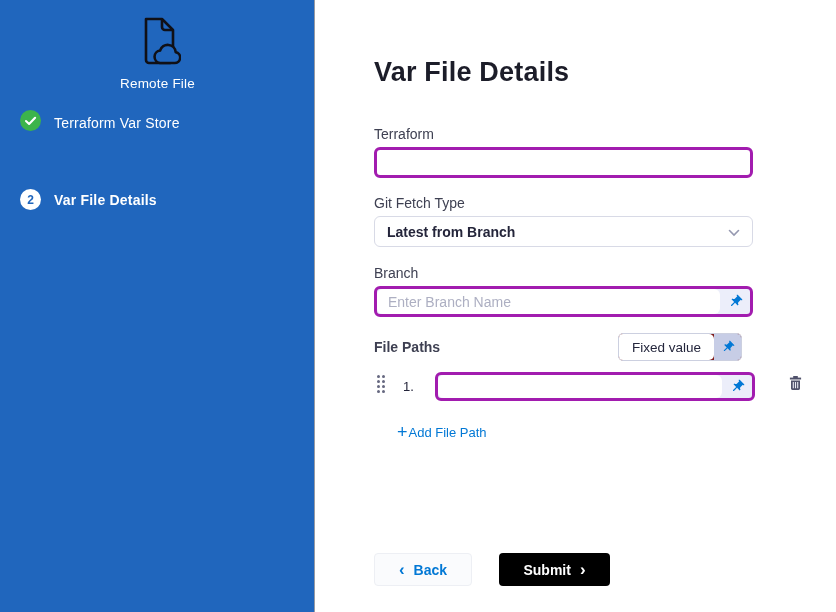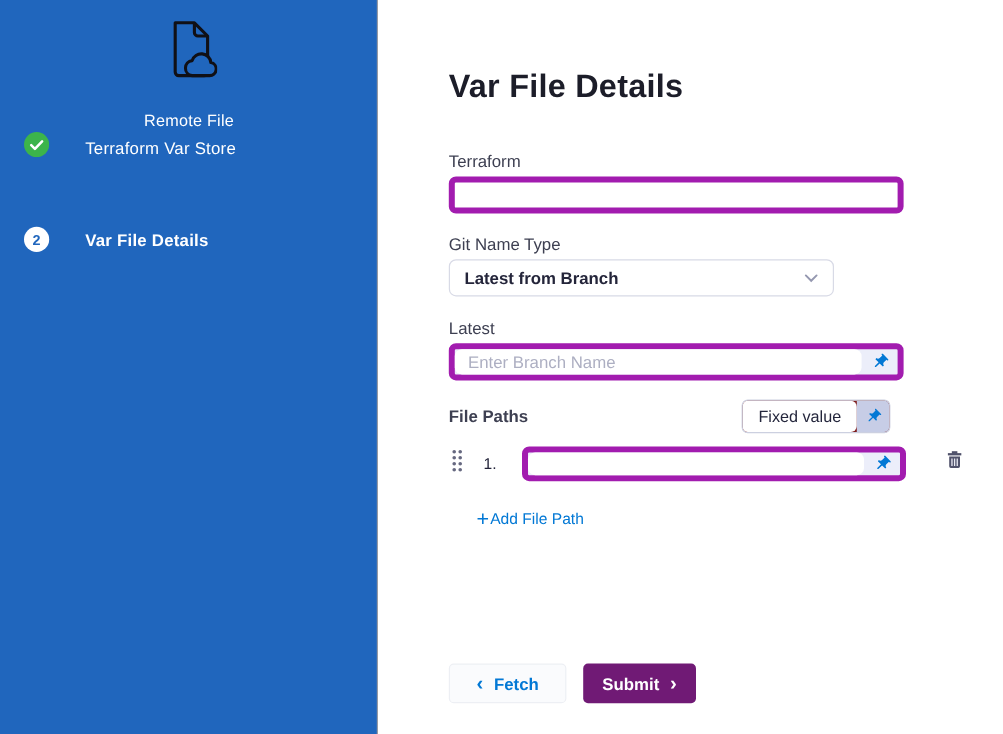--- a/index.html
+++ b/index.html
@@ -5,51 +5,51 @@
   * { margin:0; padding:0; box-sizing:border-box; }
   html,body { background:#ffffff; }
   body { font-family:"Liberation Sans","DejaVu Sans",sans-serif; }
   .canvas { position:relative; width:836px; height:612px; background:#ffffff; overflow:hidden; }
 
   
   .sidebar { position:absolute; left:0; top:0; width:315px; height:612px;
              background:#2066bd; border-right:1px solid #979aa3; }
   .brand { position:absolute; left:0; top:16px; width:315px; text-align:center; }
   .brand svg { display:inline-block; }
-  .brand-label { margin-top:20px; color:#ffffff; font-size:13.5px; letter-spacing:.2px; }
+  .brand-label { margin-top:4px; color:#ffffff; font-size:13.5px; letter-spacing:.2px; }
 
-  .step { position:absolute; left:20px; display:flex; align-items:center; gap:30px; cursor:pointer; }
+  .step { position:absolute; left:20px; display:flex; align-items:center; gap:13px; cursor:pointer; }
   .step-1 { top:110px; }
   .step-2 { top:189px; }
   .step-label { color:#ffffff; font-size:14px; letter-spacing:.2px; }
   .step-2 .step-label { font-weight:700; }
   .step-num { width:21px; height:21px; border-radius:50%; background:#ffffff; color:#2066bd;
               font-size:12px; font-weight:700; display:flex; align-items:center; justify-content:center; }
 
   
   .main-title { position:absolute; left:374px; top:57px; font-size:27px; font-weight:600;
                 color:#1c1d29; letter-spacing:.2px; }
 
   .field-label { position:absolute; left:374px; font-size:14px; color:#3e4052; }
 
   .input-shell { position:absolute; left:374px; width:379px; height:31px; background:#ffffff;
-                 border:5px solid #a21caf; border-radius:6px; }
+                 border:3px solid #a21caf; border-radius:6px; }
   .input-shell input { width:100%; height:100%; border:none; outline:none; background:transparent;
                  padding:0 11px; font-size:14px; color:#22232f; border-radius:6px;
                  font-family:"Liberation Sans","DejaVu Sans",sans-serif; }
   .input-shell input::placeholder { color:#adafc2; opacity:1; }
 
   .with-pin { background:#eceefa; }
   .with-pin input { position:absolute; left:0; top:0; height:100%; width:calc(100% - 30px);
                     background:#ffffff; border-radius:6px; }
   .pin-area { position:absolute; right:0; top:0; width:30px; height:100%;
               display:flex; align-items:center; justify-content:center; cursor:pointer;
               border-radius:0 5px 5px 0; }
 
-  .select-shell { position:absolute; left:374px; width:321px; height:31px; background:#ffffff;
+  .select-shell { position:absolute; left:374px; width:379px; height:31px; background:#ffffff;
                   border:1px solid #d8dae6; border-radius:6px; display:flex; align-items:center;
                   padding:0 12px; cursor:pointer; }
   .select-value { flex:1; font-size:14px; font-weight:600; color:#24253a; }
 
   
   .fv-btn { position:absolute; left:618px; top:333px; height:28px; display:flex; align-items:stretch;
             border:1px solid #ccd0e0; border-radius:5px; overflow:hidden; background:#7f1d1d; cursor:pointer; }
   .fv-label { display:flex; align-items:center; padding:0 13px; font-size:13.5px; color:#24263c;
               background:#ffffff; border-radius:0 5px 5px 0; }
   .fv-pin { width:27px; background:#c7cde6; display:flex; align-items:center; justify-content:center; }
@@ -67,21 +67,21 @@
               color:#0278d5; cursor:pointer; background:none; border:none;
               font-family:"Liberation Sans","DejaVu Sans",sans-serif; }
   .add-plus { font-size:18px; font-weight:400; line-height:16px; margin-right:1px; }
   .add-text { font-size:13px; }
 
   
   .btn { position:absolute; top:553px; height:33px; border-radius:4px; display:flex; align-items:center;
          justify-content:center; gap:9px; font-size:14px; font-weight:600; cursor:pointer; border:none;
          font-family:"Liberation Sans","DejaVu Sans",sans-serif; }
   .btn-back { left:374px; width:98px; background:#fafbfd; border:1px solid #edeff4; color:#0278d5; }
-  .btn-submit { left:486px; width:94px; background:#701a75; color:#ffffff; }
+  .btn-submit { left:499px; width:111px; background:#000000; color:#ffffff; }
   .chev { font-size:17px; font-weight:700; line-height:1; }
 </style>
 </head>
 <body>
 
 <div class="canvas">
 
   <div class="sidebar">
 
     <div class="brand">
@@ -111,31 +111,31 @@
     </div>
   </div>
 
   <h1 class="main-title">Var File Details</h1>
 
   <label class="field-label" style="top:126px;">Terraform</label>
   <div class="input-shell" style="top:147px;">
     <input type="text" value="" style="">
   </div>
 
-  <label class="field-label" style="top:195px;">Git Name Type</label>
+  <label class="field-label" style="top:195px;">Git Fetch Type</label>
   <div class="select-shell" style="top:216px;">
     <span class="select-value">Latest from Branch</span>
     <span>
       <svg width="12" height="8" viewBox="0 0 12 8">
         <path d="M1.5 1.5 L6 6 L10.5 1.5" stroke="#9598b0" stroke-width="1.6" fill="none" stroke-linecap="round"></path>
       </svg>
     </span>
   </div>
 
-  <label class="field-label" style="top:265px;">Latest</label>
+  <label class="field-label" style="top:265px;">Branch</label>
   <div class="input-shell with-pin" style="top:286px;">
     <input type="text" placeholder="Enter Branch Name" style="">
     <span class="pin-area">
       <svg width="15" height="15" viewBox="0 0 24 24">
         <path fill="#0278d5" transform="rotate(45 12 12)" d="M16 9V4h1c.55 0 1-.45 1-1s-.45-1-1-1H7c-.55 0-1 .45-1 1s.45 1 1 1h1v5c0 1.66-1.34 3-3 3v2h5.97v7l1 1 1-1v-7H19v-2c-1.66 0-3-1.34-3-3z"></path>
       </svg>
     </span>
   </div>
 
   <label class="field-label" style="top:339px;font-weight:bold;">File Paths</label>
@@ -176,20 +176,20 @@
     </svg>
   </button>
 
   <button class="add-link">
     <span class="add-plus">+</span>
     <span class="add-text">Add File Path</span>
   </button>
 
   <button class="btn btn-back">
     <span class="chev">‹</span>
-    <span>Fetch</span>
+    <span>Back</span>
   </button>
   <button class="btn btn-submit">
     <span>Submit</span>
     <span class="chev">›</span>
   </button>
 
 </div>
 
 </body></html>

